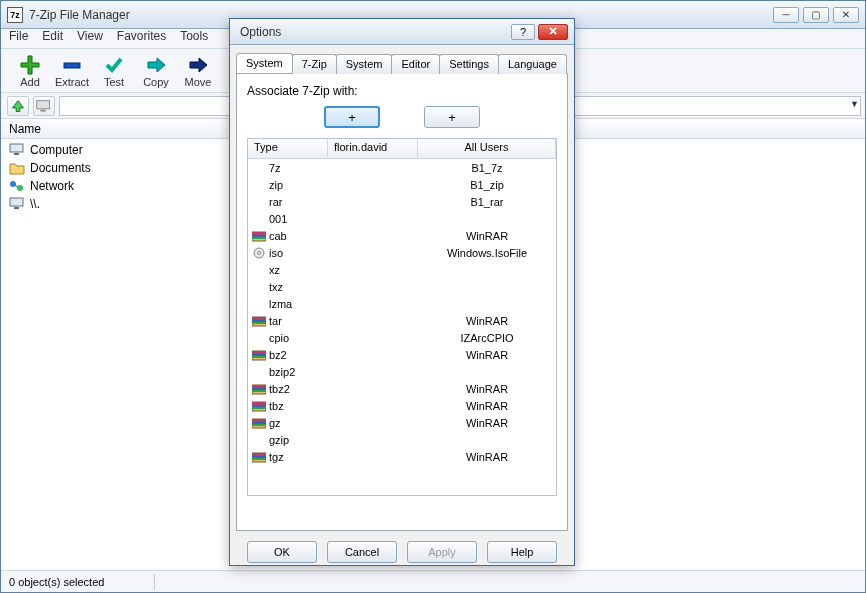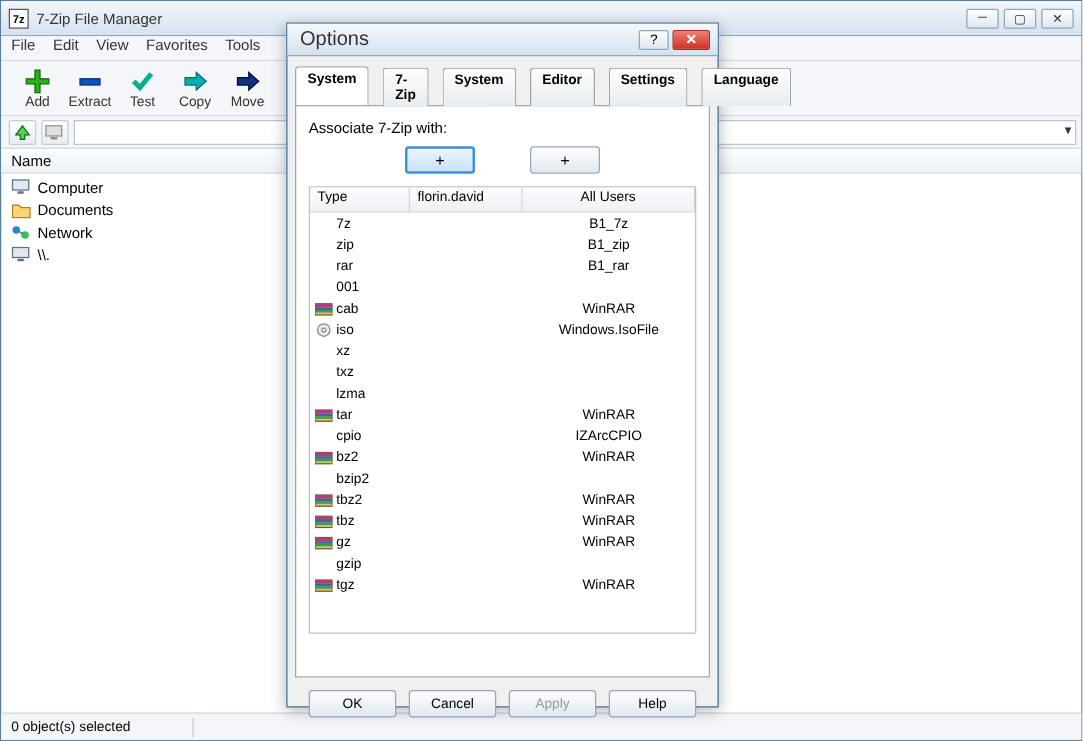--- a/index.html
+++ b/index.html
@@ -153,21 +153,21 @@
   box-shadow: 0 3px 12px rgba(0,0,0,0.3);
 }
 .dlg-titlebar {
   height: 26px;
   background: linear-gradient(to bottom, #f5f8fb, #d6e2ef);
   border-bottom: 1px solid #8fa7bf;
   display: flex;
   align-items: center;
   padding-left: 10px;
 }
-.dlg-title { flex: 1; color: #333; font-size: 16px; }
+.dlg-title { flex: 1; color: #333; font-size: 12px; }
 .dlg-help {
   width: 24px; height: 16px;
   border: 1px solid #8fa7bf;
   border-radius: 2px;
   background: linear-gradient(#fff,#dde6ef);
   display: inline-flex; align-items: center; justify-content: center;
   font-size: 11px; margin-right: 3px;
 }
 .dlg-close {
   width: 30px; height: 16px;
@@ -175,22 +175,21 @@
   border-radius: 2px;
   background: linear-gradient(#f08070,#d03020);
   color: #fff;
   display: inline-flex; align-items: center; justify-content: center;
   font-weight: bold; font-size: 11px;
   margin-right: 6px;
 }
 .tabstrip {
   display: flex;
   padding: 8px 6px 0 6px;
-  gap: 12px;
-  font-weight: bold;
+  gap: 0;
 }
 .tab {
   padding: 3px 9px;
   border: 1px solid #a0a8b0;
   border-bottom: none;
   background: linear-gradient(#fdfdfe,#e8ecef);
   border-radius: 3px 3px 0 0;
   font-size: 11px;
   position: relative;
   top: 1px;

